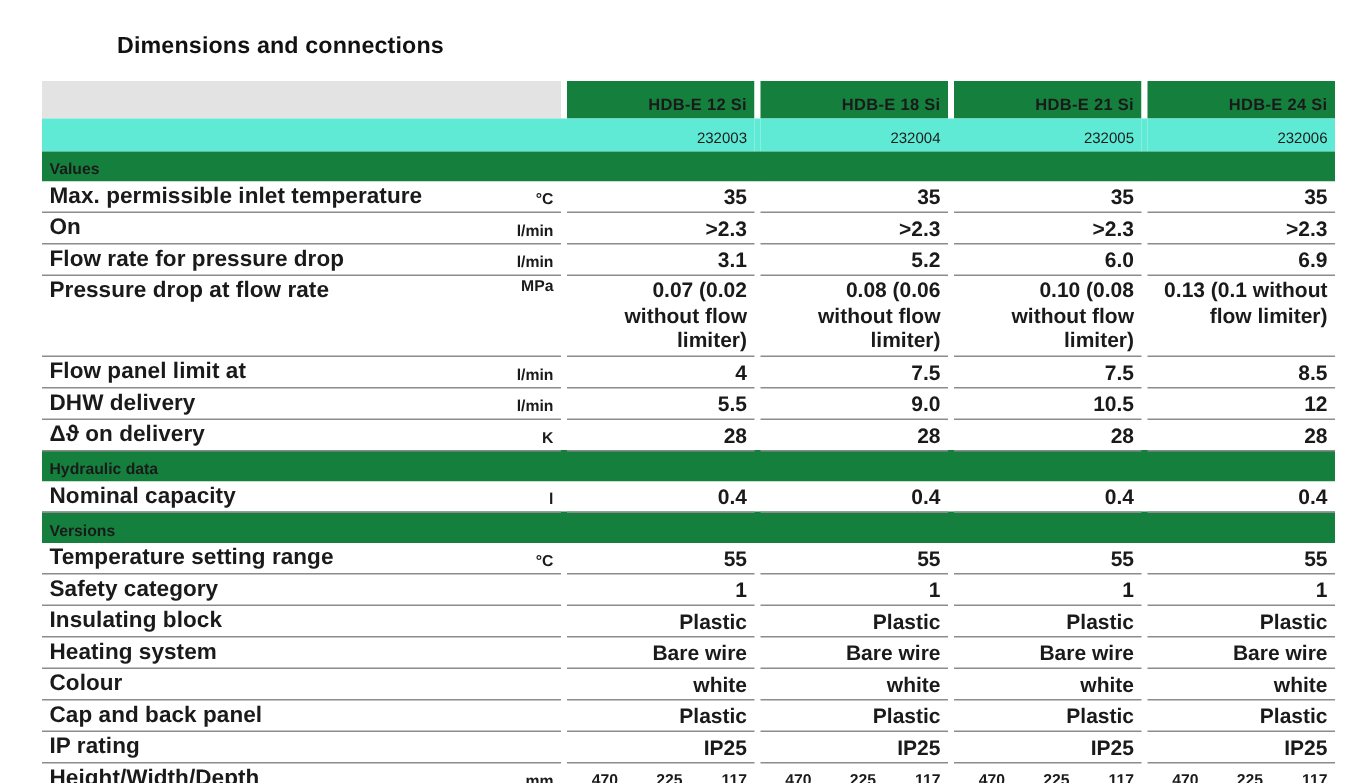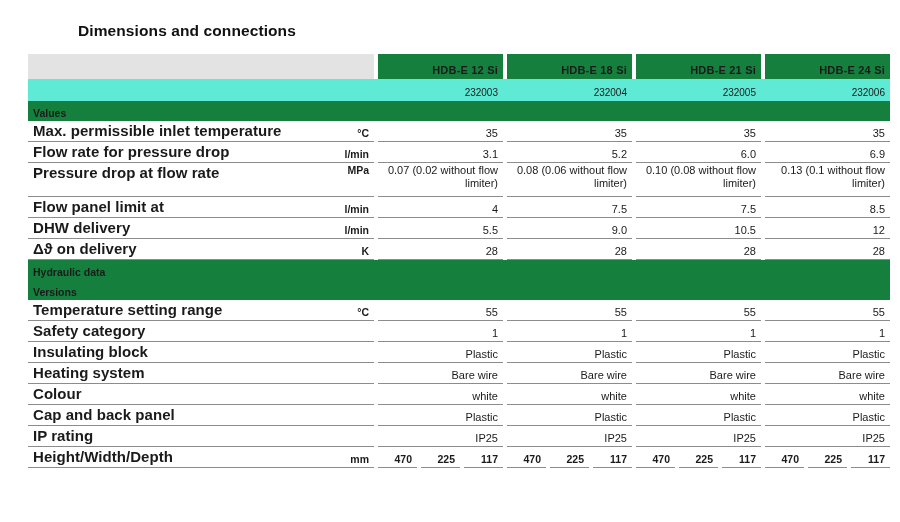--- a/index.html
+++ b/index.html
@@ -113,22 +113,22 @@
     font-weight: bold;
     letter-spacing: 0.05px;
   }
   tr.data td.unit-cell {
     text-align: right;
     font-size: 10.5px;
     font-weight: bold;
   }
   tr.data td.val-cell {
     text-align: right;
-    font-size: 11px;
-    font-weight: normal;
+    font-size: 14px;
+    font-weight: bold;
     margin-top: 23px;
   }
   tr.data td.gap-cell {
     border-bottom: none;
     width: 4px;
     padding: 0;
   }
 
   
   tr.data.wrap td {
@@ -223,20 +223,32 @@
           <td class="gap-cell"></td>
           <td class="val-cell">35</td>
           <td class="gap-cell"></td>
           <td class="val-cell">35</td>
           <td class="gap-cell"></td>
           <td class="val-cell">35</td>
           <td class="gap-cell"></td>
           <td class="val-cell">35</td>
         </tr>
         <tr class="data">
+          <td class="label-cell">On</td>
+          <td class="unit-cell">l/min</td>
+          <td class="gap-cell"></td>
+          <td class="val-cell">&gt;2.3</td>
+          <td class="gap-cell"></td>
+          <td class="val-cell">&gt;2.3</td>
+          <td class="gap-cell"></td>
+          <td class="val-cell">&gt;2.3</td>
+          <td class="gap-cell"></td>
+          <td class="val-cell">&gt;2.3</td>
+        </tr>
+        <tr class="data">
           <td class="label-cell">Flow rate for pressure drop</td>
           <td class="unit-cell">l/min</td>
           <td class="gap-cell"></td>
           <td class="val-cell">3.1</td>
           <td class="gap-cell"></td>
           <td class="val-cell">5.2</td>
           <td class="gap-cell"></td>
           <td class="val-cell">6.0</td>
           <td class="gap-cell"></td>
           <td class="val-cell">6.9</td>
@@ -284,20 +296,32 @@
           <td class="val-cell">28</td>
           <td class="gap-cell"></td>
           <td class="val-cell">28</td>
           <td class="gap-cell"></td>
           <td class="val-cell">28</td>
           <td class="gap-cell"></td>
           <td class="val-cell">28</td>
         </tr>
         <tr class="section">
           <td class="sect-label" colspan="10">Hydraulic data</td>
+        </tr>
+        <tr class="data">
+          <td class="label-cell">Nominal capacity</td>
+          <td class="unit-cell">l</td>
+          <td class="gap-cell"></td>
+          <td class="val-cell">0.4</td>
+          <td class="gap-cell"></td>
+          <td class="val-cell">0.4</td>
+          <td class="gap-cell"></td>
+          <td class="val-cell">0.4</td>
+          <td class="gap-cell"></td>
+          <td class="val-cell">0.4</td>
         </tr>
         <tr class="section">
           <td class="sect-label" colspan="10">Versions</td>
         </tr>
         <tr class="data">
           <td class="label-cell">Temperature setting range</td>
           <td class="unit-cell">°C</td>
           <td class="gap-cell"></td>
           <td class="val-cell">55</td>
           <td class="gap-cell"></td>

